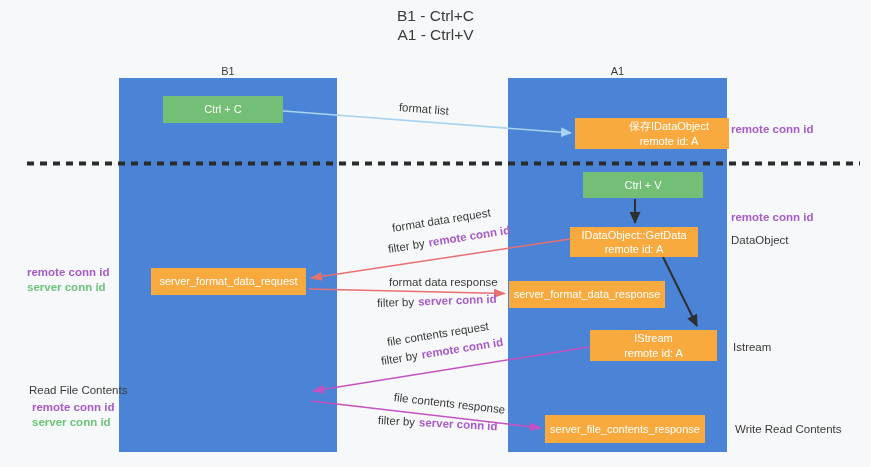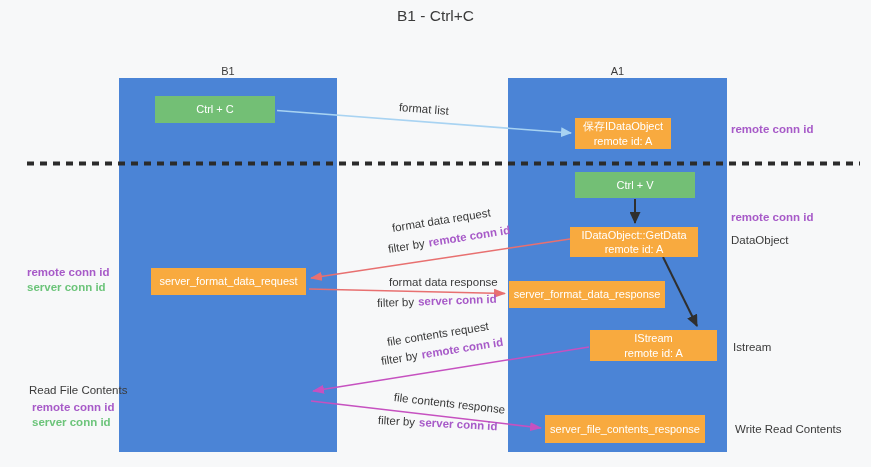--- a/index.html
+++ b/index.html
@@ -39,21 +39,21 @@
   .column{position:absolute;top:78px;height:374px;background:var(--column-blue);}
   .column.left{left:119px;width:218px;}
   .column.right{left:508px;width:219px;}
   .overlay{position:absolute;left:0;top:0;width:871px;height:467px;pointer-events:none;}
   .box{
     position:absolute;display:flex;flex-direction:column;
     align-items:center;justify-content:center;
     color:#ffffff;font-size:11px;line-height:1.3;text-align:center;
     white-space:nowrap;
   }
-  .box.green{background:var(--box-green);}
+  .box.green{background:var(--box-green);margin-left:8px;}
   .box.orange{background:var(--box-orange);}
   .alabel{
     position:absolute;font-size:11.5px;color:var(--text-dark);
     white-space:nowrap;transform-origin:left center;
   }
   .rot-up{transform:rotate(-9deg);}
   .rot-dn1{transform:rotate(4.5deg);}
   .rot-dn2{transform:rotate(6.5deg);}
   .rot-dn3{transform:rotate(3deg);}
   .rot-sl{transform:rotate(-2deg);}
@@ -72,20 +72,21 @@
   .mk-red{fill:var(--arrow-red);}
   .mk-mag{fill:var(--arrow-magenta);}
 </style>
 </head>
 <body>
 
 <div class="canvas">
 
   <div class="title">
     <div>B1 - Ctrl+C</div>
+    <div>A1 - Ctrl+V</div>
   </div>
 
   <div class="col-header left">
     <div>B1</div>
     <div>connection</div>
   </div>
   <div class="col-header right">
     <div>A1</div>
     <div>format</div>
   </div>
@@ -115,21 +116,21 @@
     <line class="st-red" x1="570" y1="239" x2="311" y2="278" marker-end="url(#mk-red)"></line>
     <line class="st-red" x1="309" y1="289" x2="505" y2="293.5" marker-end="url(#mk-red)"></line>
     <line class="st-mag" x1="589" y1="347" x2="313" y2="391" marker-end="url(#mk-mag)"></line>
     <line class="st-mag" x1="311" y1="401" x2="541" y2="428" marker-end="url(#mk-mag)"></line>
   </svg>
 
   <div class="box green" style="left:155px;top:96px;width:120px;height:27px;">
     <span>Ctrl + C</span>
   </div>
 
-  <div class="box orange" style="left:575px;top:118px;width:96px;height:31px;">
+  <div class="box orange" style="left:575px;top:118px;width:120px;height:31px;padding-left:34px;">
     <span>保存IDataObject</span>
     <span>remote id: A</span>
   </div>
 
   <div class="box green" style="left:575px;top:172px;width:120px;height:26px;">
     <span>Ctrl + V</span>
   </div>
 
   <div class="box orange" style="left:570px;top:227px;width:128px;height:30px;">
     <span>IDataObject::GetData</span>

